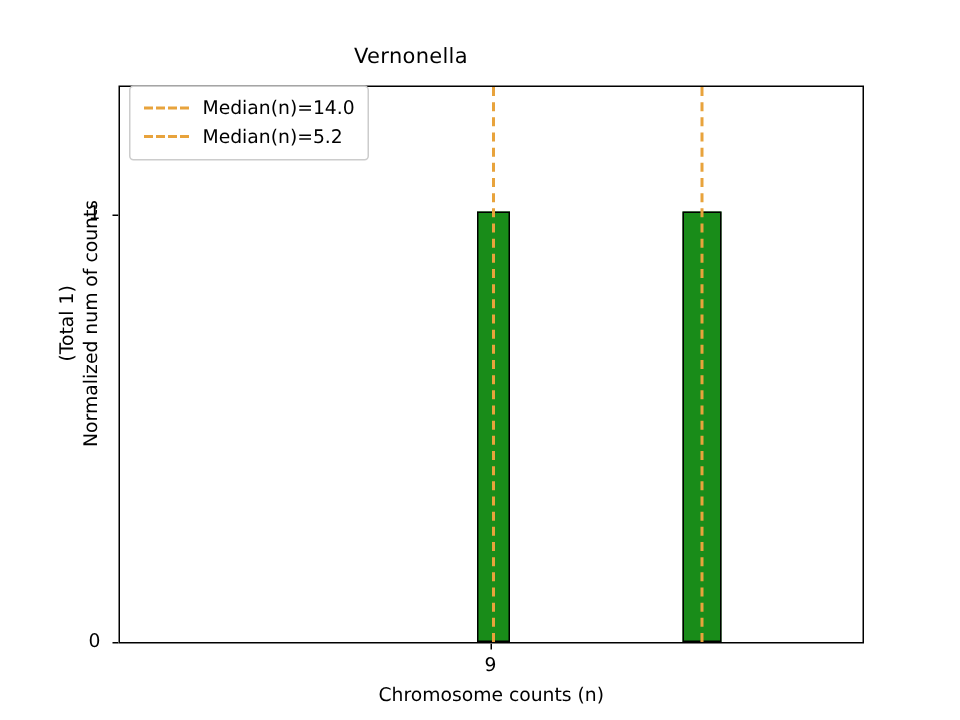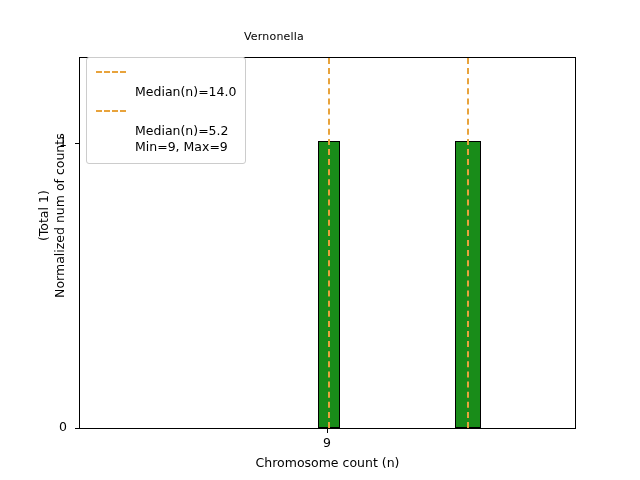--- a/index.html
+++ b/index.html
@@ -21,21 +21,21 @@
     background: #ffffff;
   }
 
   
   #chart-title {
     position: absolute;
     left: 0;
     top: 30px;
     width: 548px;
     text-align: center;
-    font-size: 11px;
+    font-size: 14px;
     color: #000000;
     letter-spacing: 0.2px;
   }
 
   
   #plot-area {
     position: absolute;
     left: 79px;
     top: 57px;
     width: 497px;
@@ -148,21 +148,20 @@
     flex: 0 0 auto;
     width: 30px;
     height: 0;
     margin-top: 7px;
     margin-right: 9px;
     border-top: 2.6px dashed #e8a33c;
   }
   .legend-texts {
     display: flex;
     flex-direction: column;
-    margin-top: 20px;
   }
   .legend-line1, .legend-line2 {
     font-size: 12.5px;
     color: #000000;
     line-height: 1.32;
     white-space: pre;
   }
 </style>
 </head>
 <body>
@@ -173,21 +172,21 @@
 
   <div class="ytick-mark" style="top: 143px;"></div>
   <div class="ytick-label" style="top: 136px;">1</div>
 
   <div class="ytick-mark" style="top: 428px;"></div>
   <div class="ytick-label" style="top: 421px;">0</div>
 
   <div class="xtick-mark" style="left: 327px;"></div>
   <div class="xtick-label" style="left: 297px;">9</div>
 
-  <div id="xlabel">Chromosome count (n)</div>
+  <div id="xlabel">Chromosome counts (n)</div>
 
   <div id="ylabel-wrap" style="height: auto; top: 200px;">
       <div style="display: flex; flex-direction: column; align-items: center; justify-content: center;">
         <span id="ylabel2" style="font-size: 12.5px; color: rgb(0, 0, 0); white-space: pre; display: block; line-height: 1.25;">(Total 1)</span>
         <span id="ylabel" style="display: block; line-height: 1.25;">Normalized num of counts</span>
       </div>
     </div>
 
   <div id="plot-area">
 
@@ -207,19 +206,18 @@
       <span class="legend-swatch"></span>
       <span class="legend-texts">
         <span class="legend-line1">Median(n)=14.0</span>
       </span>
     </div>
 
     <div class="legend-entry">
       <span class="legend-swatch"></span>
       <span class="legend-texts">
         <span class="legend-line1">Median(n)=5.2</span>
-        <span class="legend-line2">Min=9, Max=9</span>
       </span>
     </div>
 
   </div>
 
 </div>
 
 </body></html>

